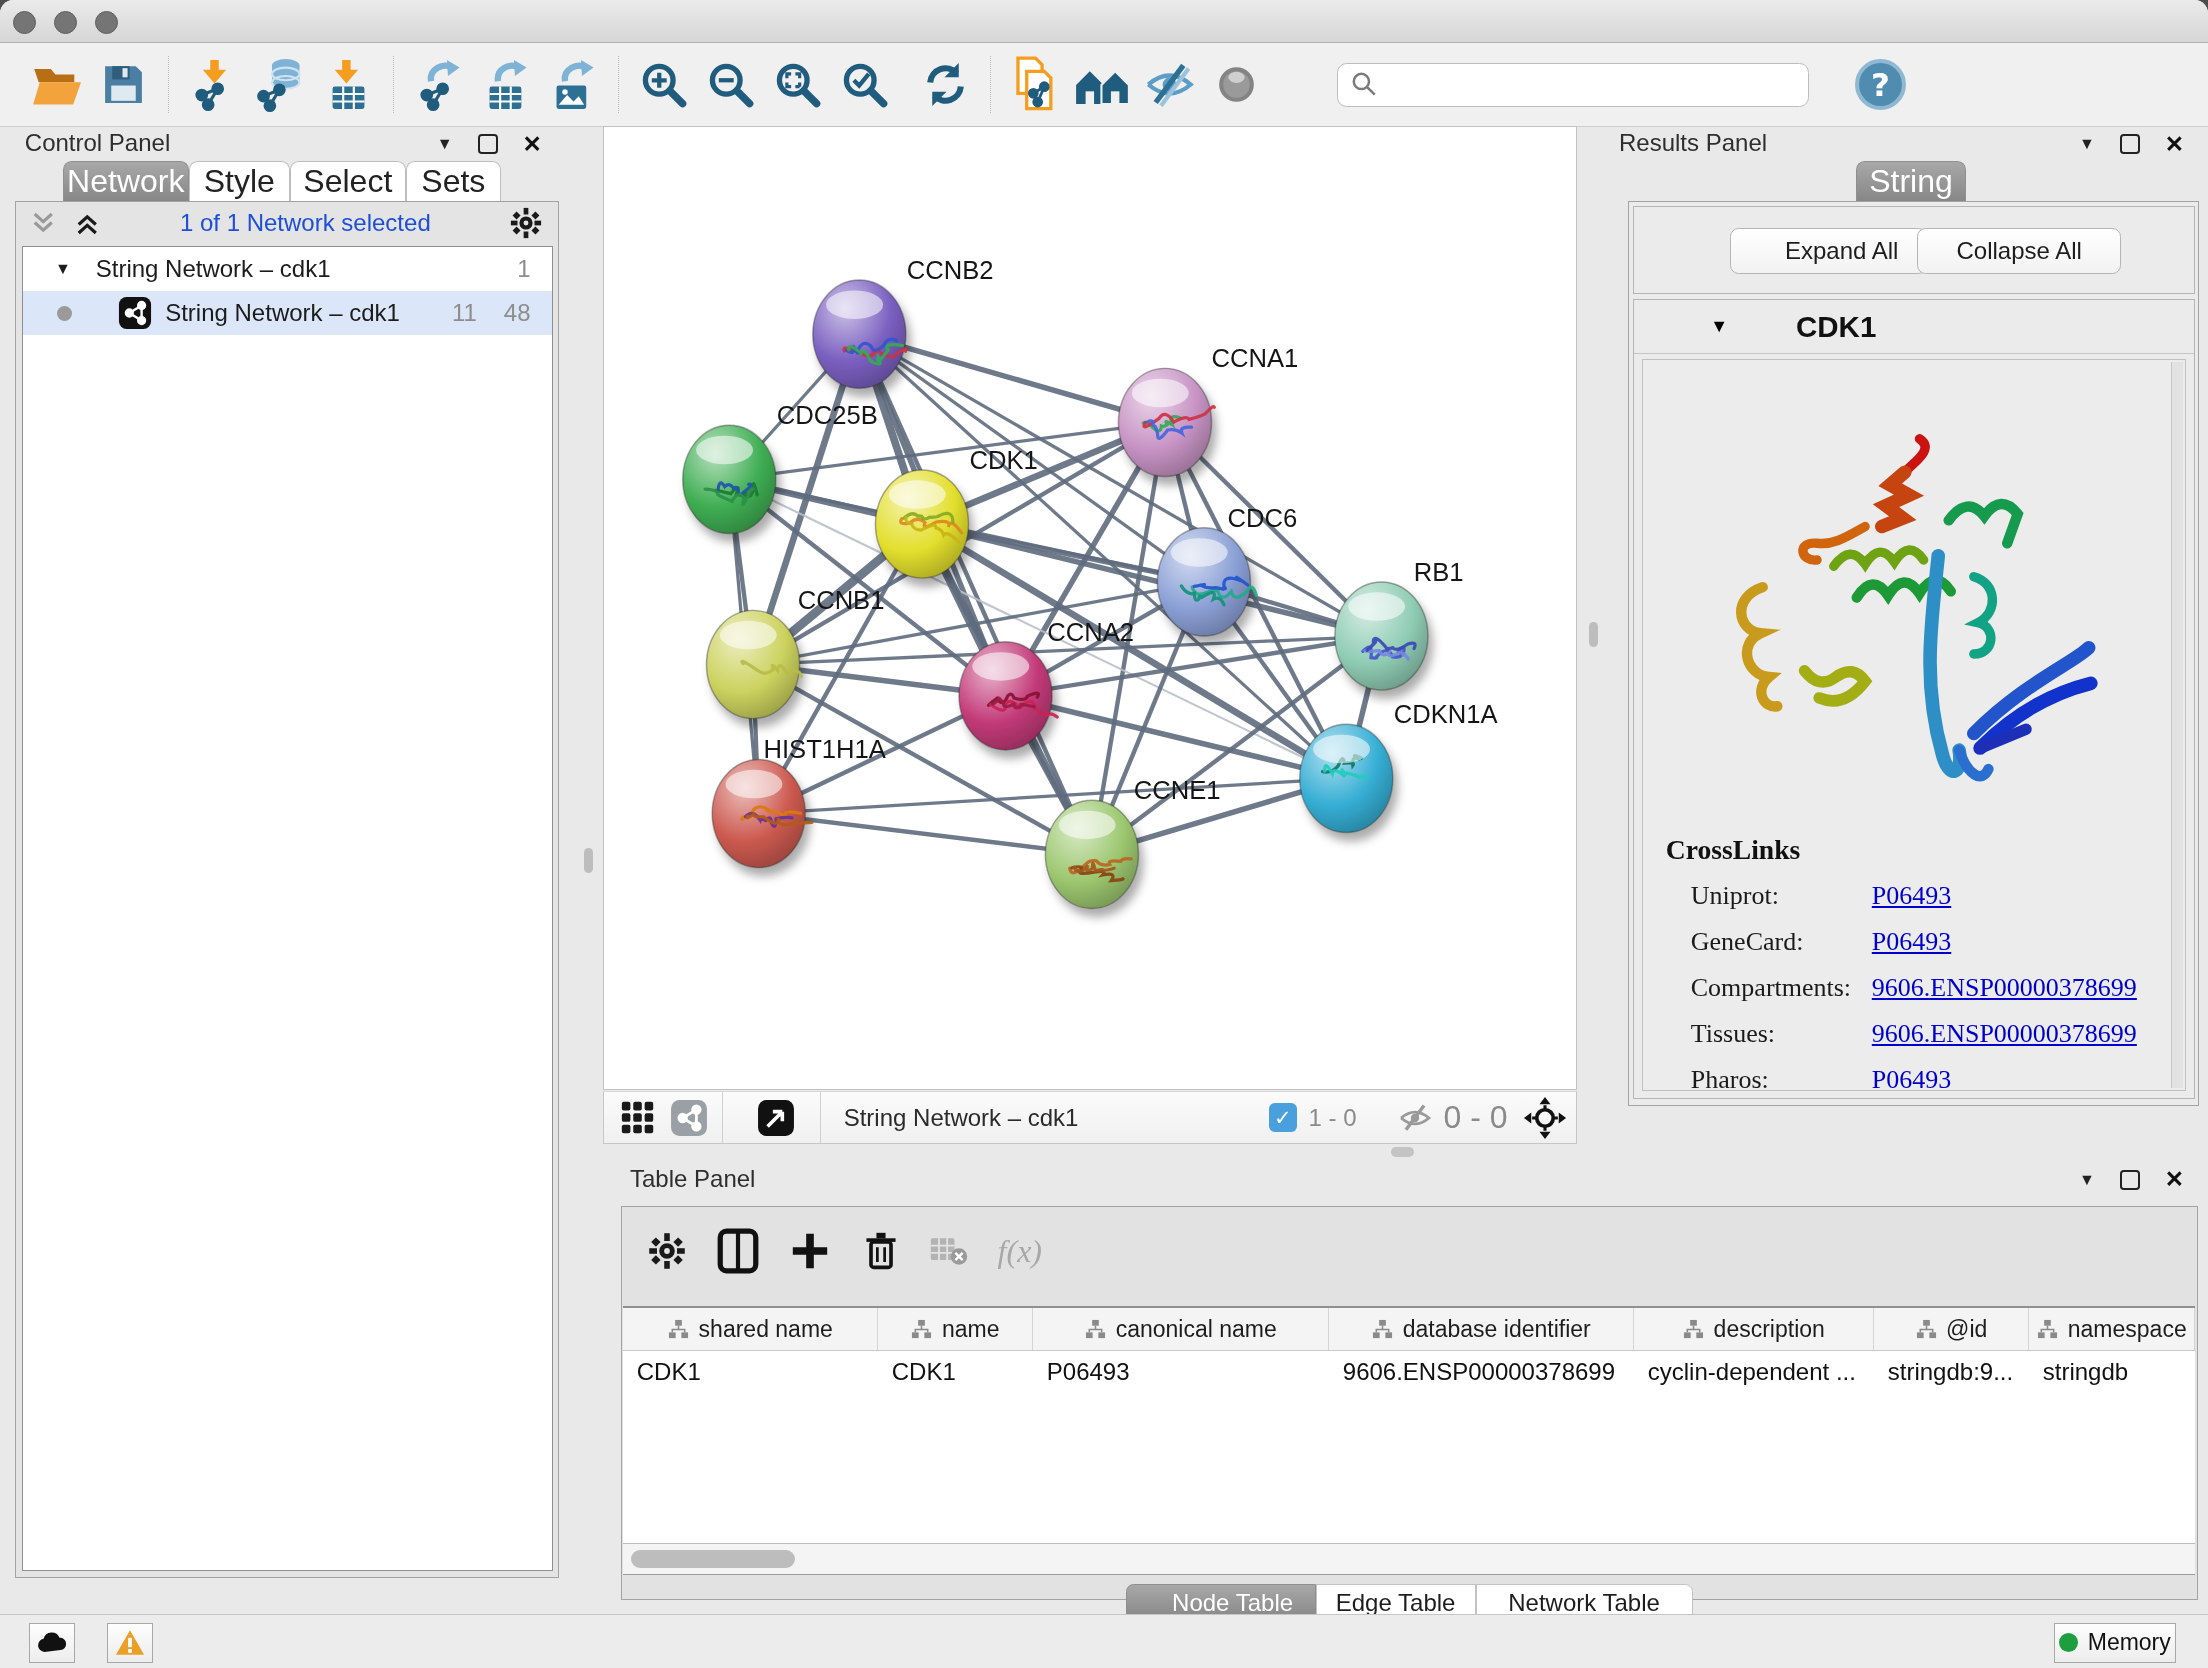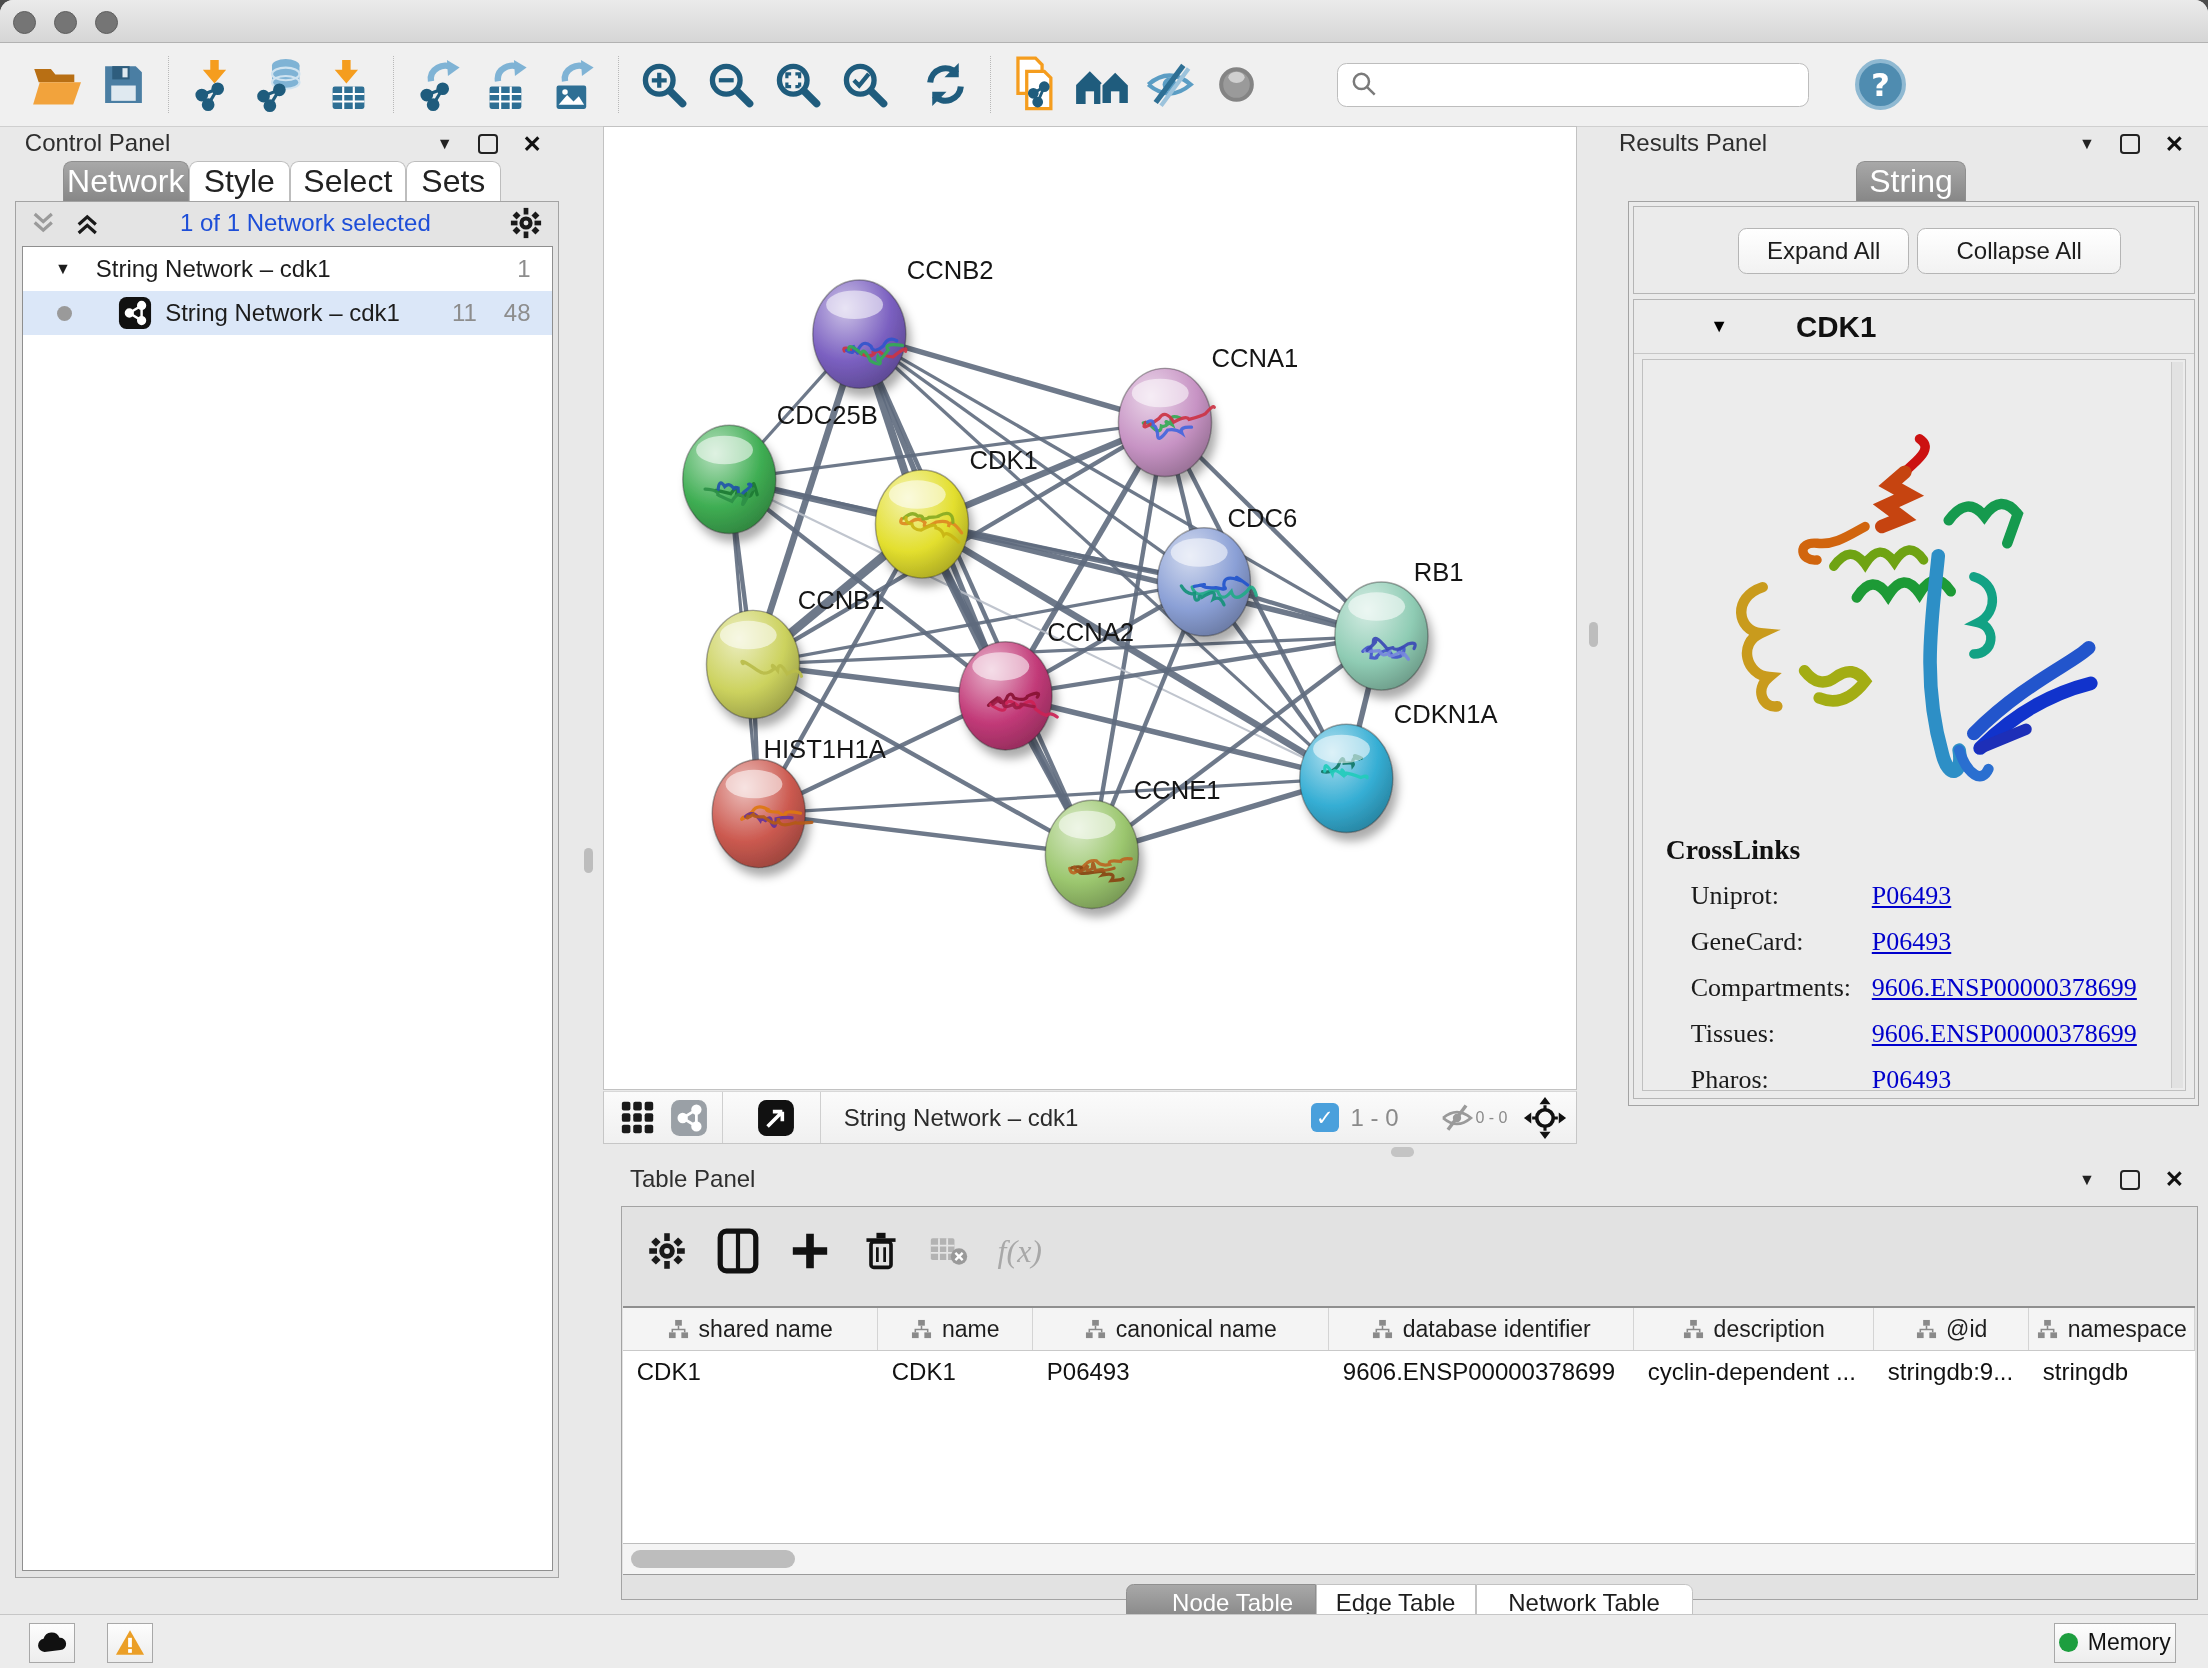--- a/index.html
+++ b/index.html
@@ -521,21 +521,21 @@
     <div style="margin-left:auto;display:flex;align-items:center;">
       <div class="vsep"></div>
       <div style="width:28.5px;height:28.5px;background:#4aa0dc;border-radius:5.7px;display:flex;align-items:center;justify-content:center;color:#fff;font-size:21px;">✓</div>
       <span style="font-size:24px;color:#8a8a8a;margin:0 13.3px 0 11.4px;">1 - 0</span>
       <div class="vsep"></div>
       <svg width="36" height="32" viewBox="0 0 50 46">
           <path d="M5 23q20-17 40 0q-20 17-40 0" fill="none" stroke="#9a9a9a" stroke-width="4"></path>
           <circle cx="25" cy="23" r="6" fill="#9a9a9a"></circle>
           <path d="M12 40L38 5" stroke="#9a9a9a" stroke-width="5"></path>
         </svg>
-      <span style="font-size:16px;color:#8a8a8a;margin:0 15px 0 0;text-align:right;">0 - 0</span>
+      <span style="font-size:32px;color:#8a8a8a;margin:0 15px 0 10px;text-align:right;">0 - 0</span>
       <svg width="44" height="44" viewBox="0 0 48 48" style="margin-right:9.5px">
           <circle cx="24" cy="24" r="9" fill="none" stroke="#111" stroke-width="4"></circle>
           <path d="M24 1l6 8H18zM24 47l6-8H18zM1 24l8-6v12zM47 24l-8-6v12z" fill="#111"></path>
           <path d="M24 10v6M24 32v6M10 24h6M32 24h6" stroke="#111" stroke-width="3.4"></path>
         </svg>
     </div>
   </div>
 
   <div class="abs" style="left:584px;top:848px;width:8.6px;height:25px;border-radius:4.8px;background:#bdbdbd;"></div>
   <div class="abs" style="left:1589px;top:622px;width:8.6px;height:25px;border-radius:4.8px;background:#bdbdbd;"></div>
@@ -547,21 +547,21 @@
       <span class="tri">▼</span>
       <span class="floatbox"></span>
       <span class="closex">✕</span>
     </div>
     <div class="tab sel abs" style="left:50%;transform:translateX(-50%);top:34px;width:110px;">
         <span>String</span>
       </div>
     <div class="content-box abs" style="left:11.4px;top:74px;width:571px;height:905px;background:#ebebeb;">
 
       <div class="abs" style="left:3.8px;top:3.8px;right:3.8px;height:88px;border:1.9px solid #b5b5b5;box-sizing:border-box;">
-        <div class="btn abs" style="left:104px;top:21px;width:169px;height:44px;">
+        <div class="btn abs" style="left:96px;top:21px;width:169px;height:44px;padding-left:26px;">
             <span>Expand All</span>
           </div>
         <div class="btn abs" style="left:283px;top:21px;width:202px;height:44px;">
             <span>Collapse All</span>
           </div>
       </div>
 
       <div class="abs" style="left:3.8px;top:97px;right:3.8px;bottom:5.7px;border:1.9px solid #b5b5b5;box-sizing:border-box;">
         <div class="abs" style="left:0;top:0;right:0;height:53px;border-bottom:1.9px solid #c6c6c6;display:flex;align-items:center;">
           <span style="margin-left:76px;font-size:18px;">▼</span>

